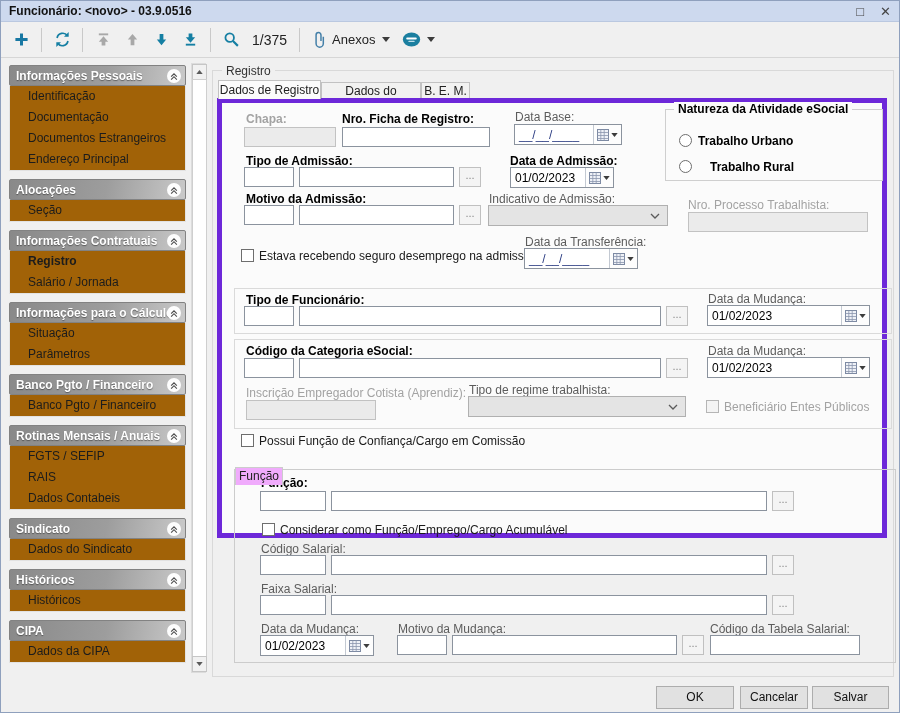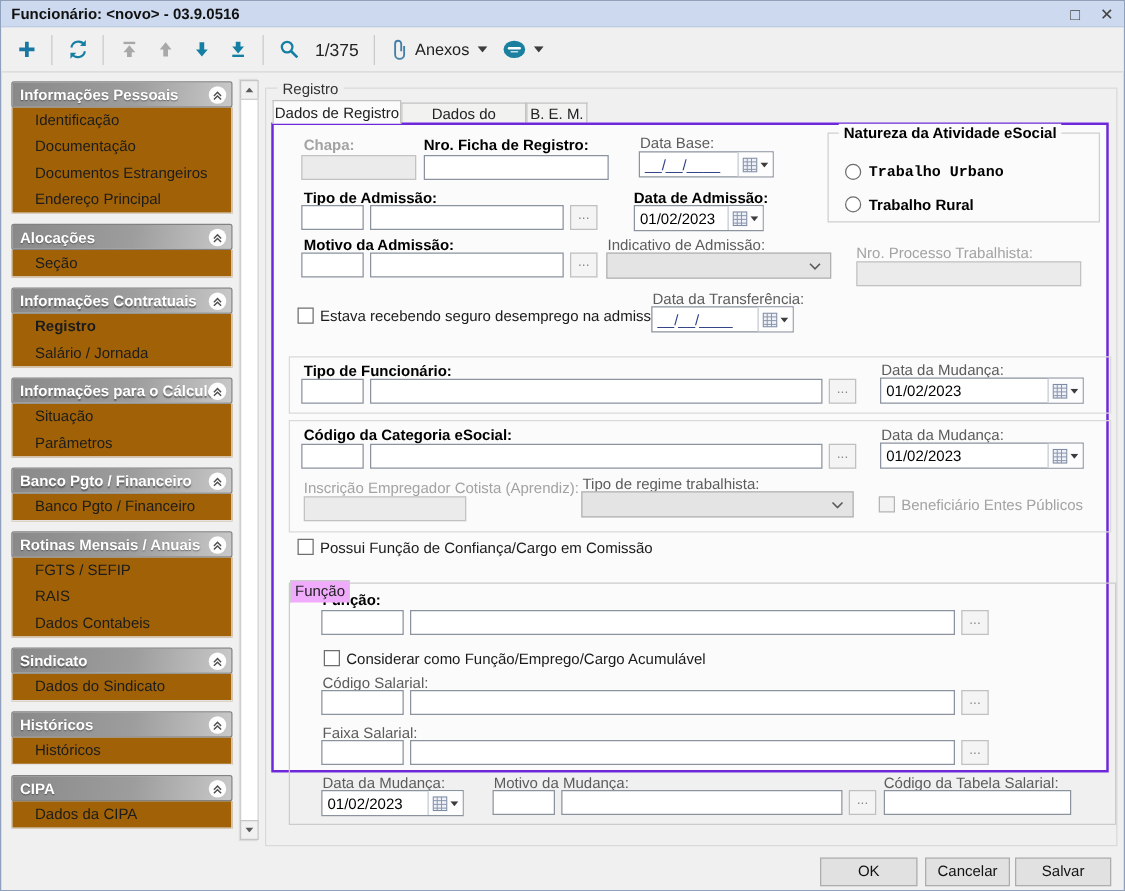--- a/index.html
+++ b/index.html
@@ -34,21 +34,21 @@
   .sb{position:absolute;left:190px;top:62px;width:15px;height:610px;background:#f8f8f8;border:1px solid #dcdcdc;box-sizing:border-box;}
   .sb-btn{position:absolute;left:0;width:13px;height:14px;background:#f1f1f1;border:1px solid #c6c6c6;
           display:flex;align-items:center;justify-content:center;}
   .sb-thumb{position:absolute;left:0;top:15px;width:13px;height:578px;background:#ffffff;border:1px solid #cfcfcf;}
   
   .registro-box{position:absolute;left:211px;top:69px;width:680px;height:605px;border:1px solid #d9d9d9;}
   .registro-lbl{position:absolute;left:221px;top:63px;background:#f0f0f0;padding:0 4px;color:#333;z-index:2;}
   .tab{position:absolute;box-sizing:border-box;border:1px solid #c2c2c2;border-bottom:none;background:#f2f2f1;
        text-align:center;font-size:12px;color:#222;z-index:2;}
   .tab.active{background:#fbfbfb;z-index:4;}
-  .tabpage{position:absolute;left:216px;top:97px;width:670px;height:520px;background:#fbfbfb;border:2px solid #6d28d9;box-sizing:border-box;z-index:3;}
+  .tabpage{position:absolute;left:216px;top:97px;width:670px;height:440px;background:#fbfbfb;border:5px solid #6d28d9;box-sizing:border-box;z-index:3;}
   
   .lbl{position:absolute;white-space:nowrap;color:#5c5c5c;font-size:12px;}
   .lbl.b{color:#000;font-weight:bold;}
   .lbl.dim{color:#a3a3a3;}
   .lbl.dimb{color:#a3a3a3;font-weight:bold;}
   .inp{position:absolute;height:20px;background:#fff;border:1px solid #8b939e;box-sizing:border-box;}
   .inp.dis{background:#ebebeb;border-color:#c2c2c2;}
   .lookup{position:absolute;width:22px;height:20px;background:#f4f4f4;border:1px solid #c0c0c0;box-sizing:border-box;
           color:#8a8a8a;text-align:center;line-height:14px;font-size:11px;cursor:default;}
   .date{position:absolute;height:21px;background:#fff;border:1px solid #8b939e;box-sizing:border-box;display:flex;}
@@ -315,23 +315,23 @@
             </svg>
           <svg width="7" height="4" viewBox="0 0 8 5">
               <path d="M0 0h8L4 5z" fill="#3c3c3c"></path>
             </svg>
         </span>
       </div>
 
       <div class="gbx" style="left:443px;top:6px;width:216px;height:70px;">
         <span class="gbx-title">Natureza da Atividade eSocial</span>
         <span class="radio" style="left:13px;top:24px;"></span>
-        <span class="lbl b" style="left:32px;top:24px;font-family:Liberation Mono, monospace;">Trabalho Urbano</span>
+        <span class="lbl b" style="left:32px;top:24px;">Trabalho Urbano</span>
         <span class="radio" style="left:13px;top:50px;"></span>
-        <span class="lbl b" style="left:32px;top:50px;">Trabalho Rural</span>
+        <span class="lbl b" style="left:44px;top:50px;">Trabalho Rural</span>
       </div>
 
       <span class="lbl b" style="left:24px;top:51px;">Tipo de Admissão:</span>
       <div class="inp" style="left:22px;top:64px;width:50px;"></div>
       <div class="inp" style="left:77px;top:64px;width:155px;"></div>
       <div class="lookup" style="left:237px;top:64px;">...</div>
 
       <span class="lbl b" style="left:288px;top:51px;">Data de Admissão:</span>
       <div class="date" style="left:288px;top:64px;width:104px;">
         <span class="dtx">01/02/2023</span>

